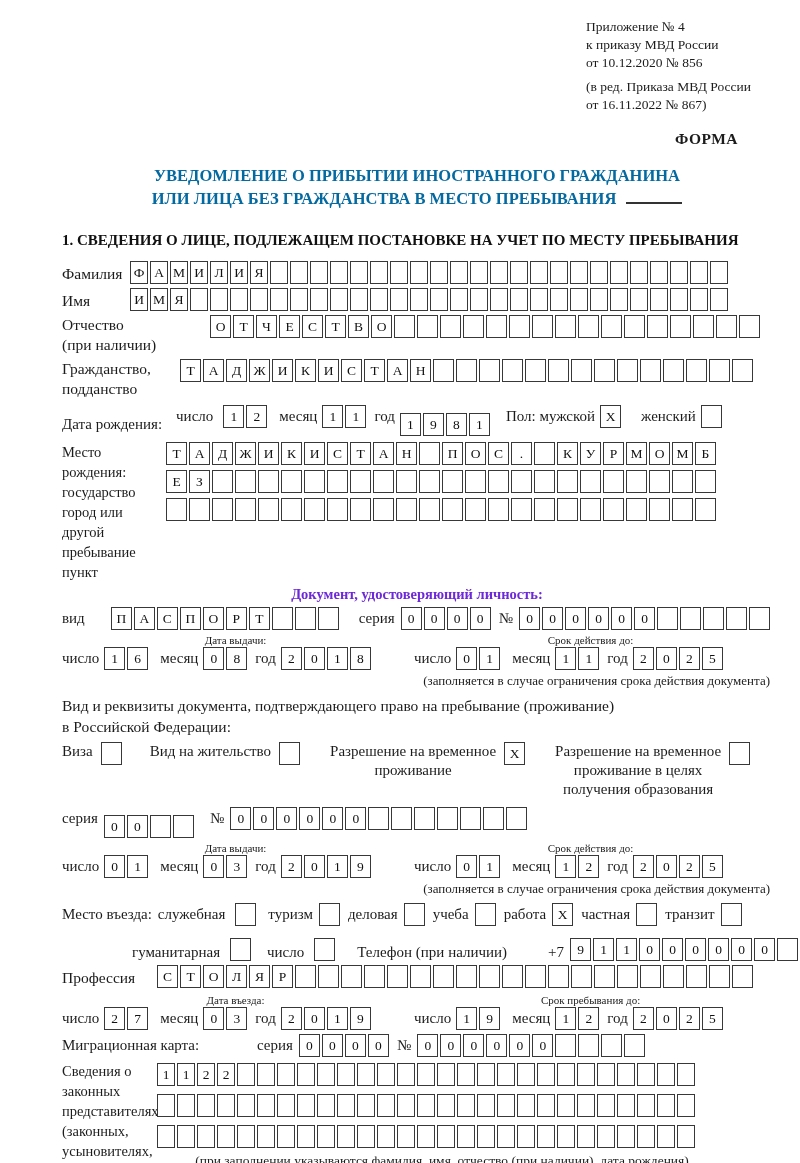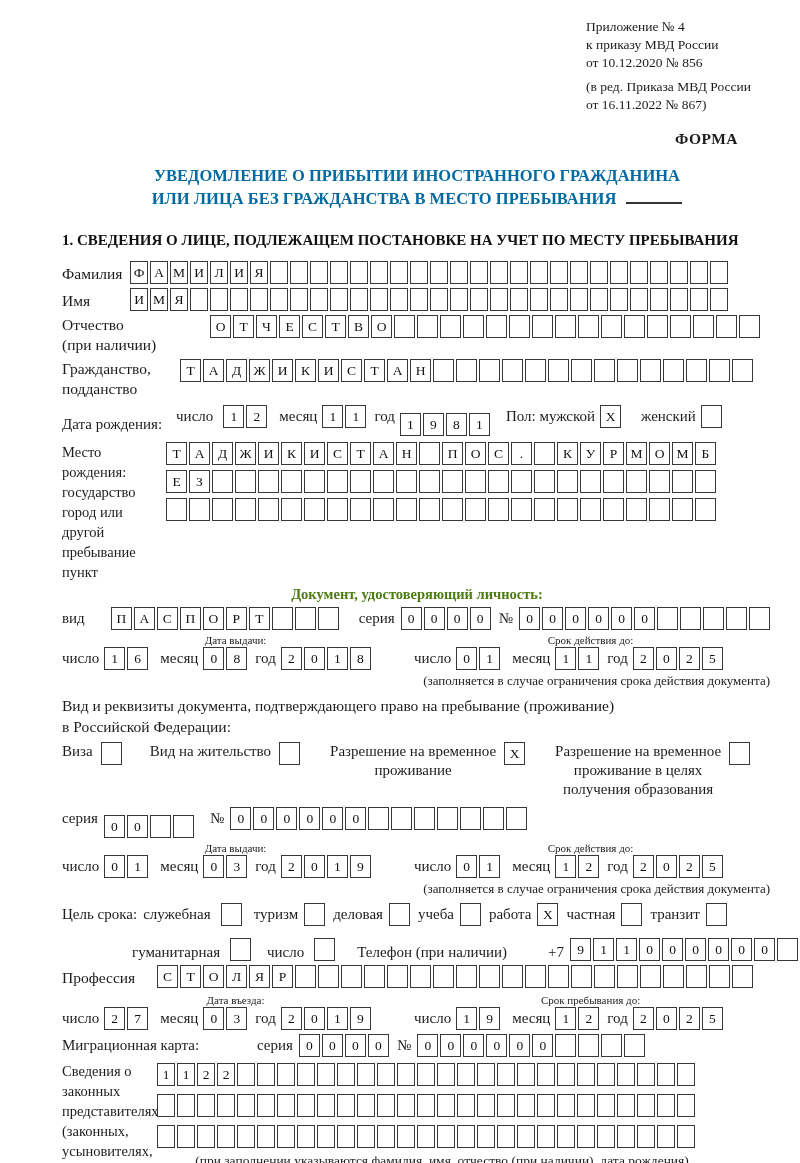--- a/index.html
+++ b/index.html
@@ -24,21 +24,21 @@
   .cells{display:flex;flex-wrap:nowrap;}
   .cell{
     display:inline-flex;align-items:center;justify-content:center;
     width:16px;height:21px;border:1.6px solid #383838;margin-right:2px;
     font-size:13.5px;line-height:1;flex:none;background:#fff;color:#111;
   }
   .wide .cell{width:19px;}
   .lblcol{flex:none;}
   .w68{width:68px;}.w148{width:148px;}.w118{width:118px;}.w104{width:104px;}.w95{width:95px;}
   .stack > .row{margin-bottom:5px;}
-  .center-b{font-weight:bold;font-size:14.5px;text-align:center;margin:2px 0 4px 0;color:#4d7c0f;}
+  .center-b{font-weight:bold;font-size:14.5px;text-align:center;margin:2px 0 4px 0;color:#6d28d9;}
   .dh{display:flex;font-size:11px;margin-bottom:1px;}
   .dh-left{width:352px;text-align:center;}
   .dh-right{width:368px;text-align:center;}
   .dgroup{display:flex;align-items:flex-start;}
   .dg-left{width:352px;}
   .smalllbl{font-size:15px;padding-top:3px;margin-right:5px;white-space:nowrap;}
   .mr10{margin-right:10px;}.mr6{margin-right:6px;}.mr14{margin-right:14px;margin-top:8px;}.mr18{margin-right:18px;}
   .note{font-size:13px;text-align:right;padding-right:2px;margin:-1px 0 6px 0;}
   .plain{font-size:15.5px;line-height:21px;}
   .optrow{display:flex;align-items:flex-start;margin-top:5px;margin-bottom:8px;}
@@ -521,21 +521,21 @@
           <span class="cell">2</span>
           <span class="cell">0</span>
           <span class="cell">2</span>
           <span class="cell">5</span>
         </span>
     </span>
   </div>
   <div class="note">(заполняется в случае ограничения срока действия документа)</div>
 
   <div class="row">
-    <span class="smalllbl mr6">Цель срока:</span>
+    <span class="smalllbl mr6">Место въезда:</span>
     <span class="smalllbl mr10">служебная</span>
     <span class="cells wide mr10">
         <span class="cell"></span>
       </span>
     <span class="smalllbl mr6">туризм</span>
     <span class="cells wide mr6">
         <span class="cell"></span>
       </span>
     <span class="smalllbl mr6">деловая</span>
     <span class="cells wide mr6">

